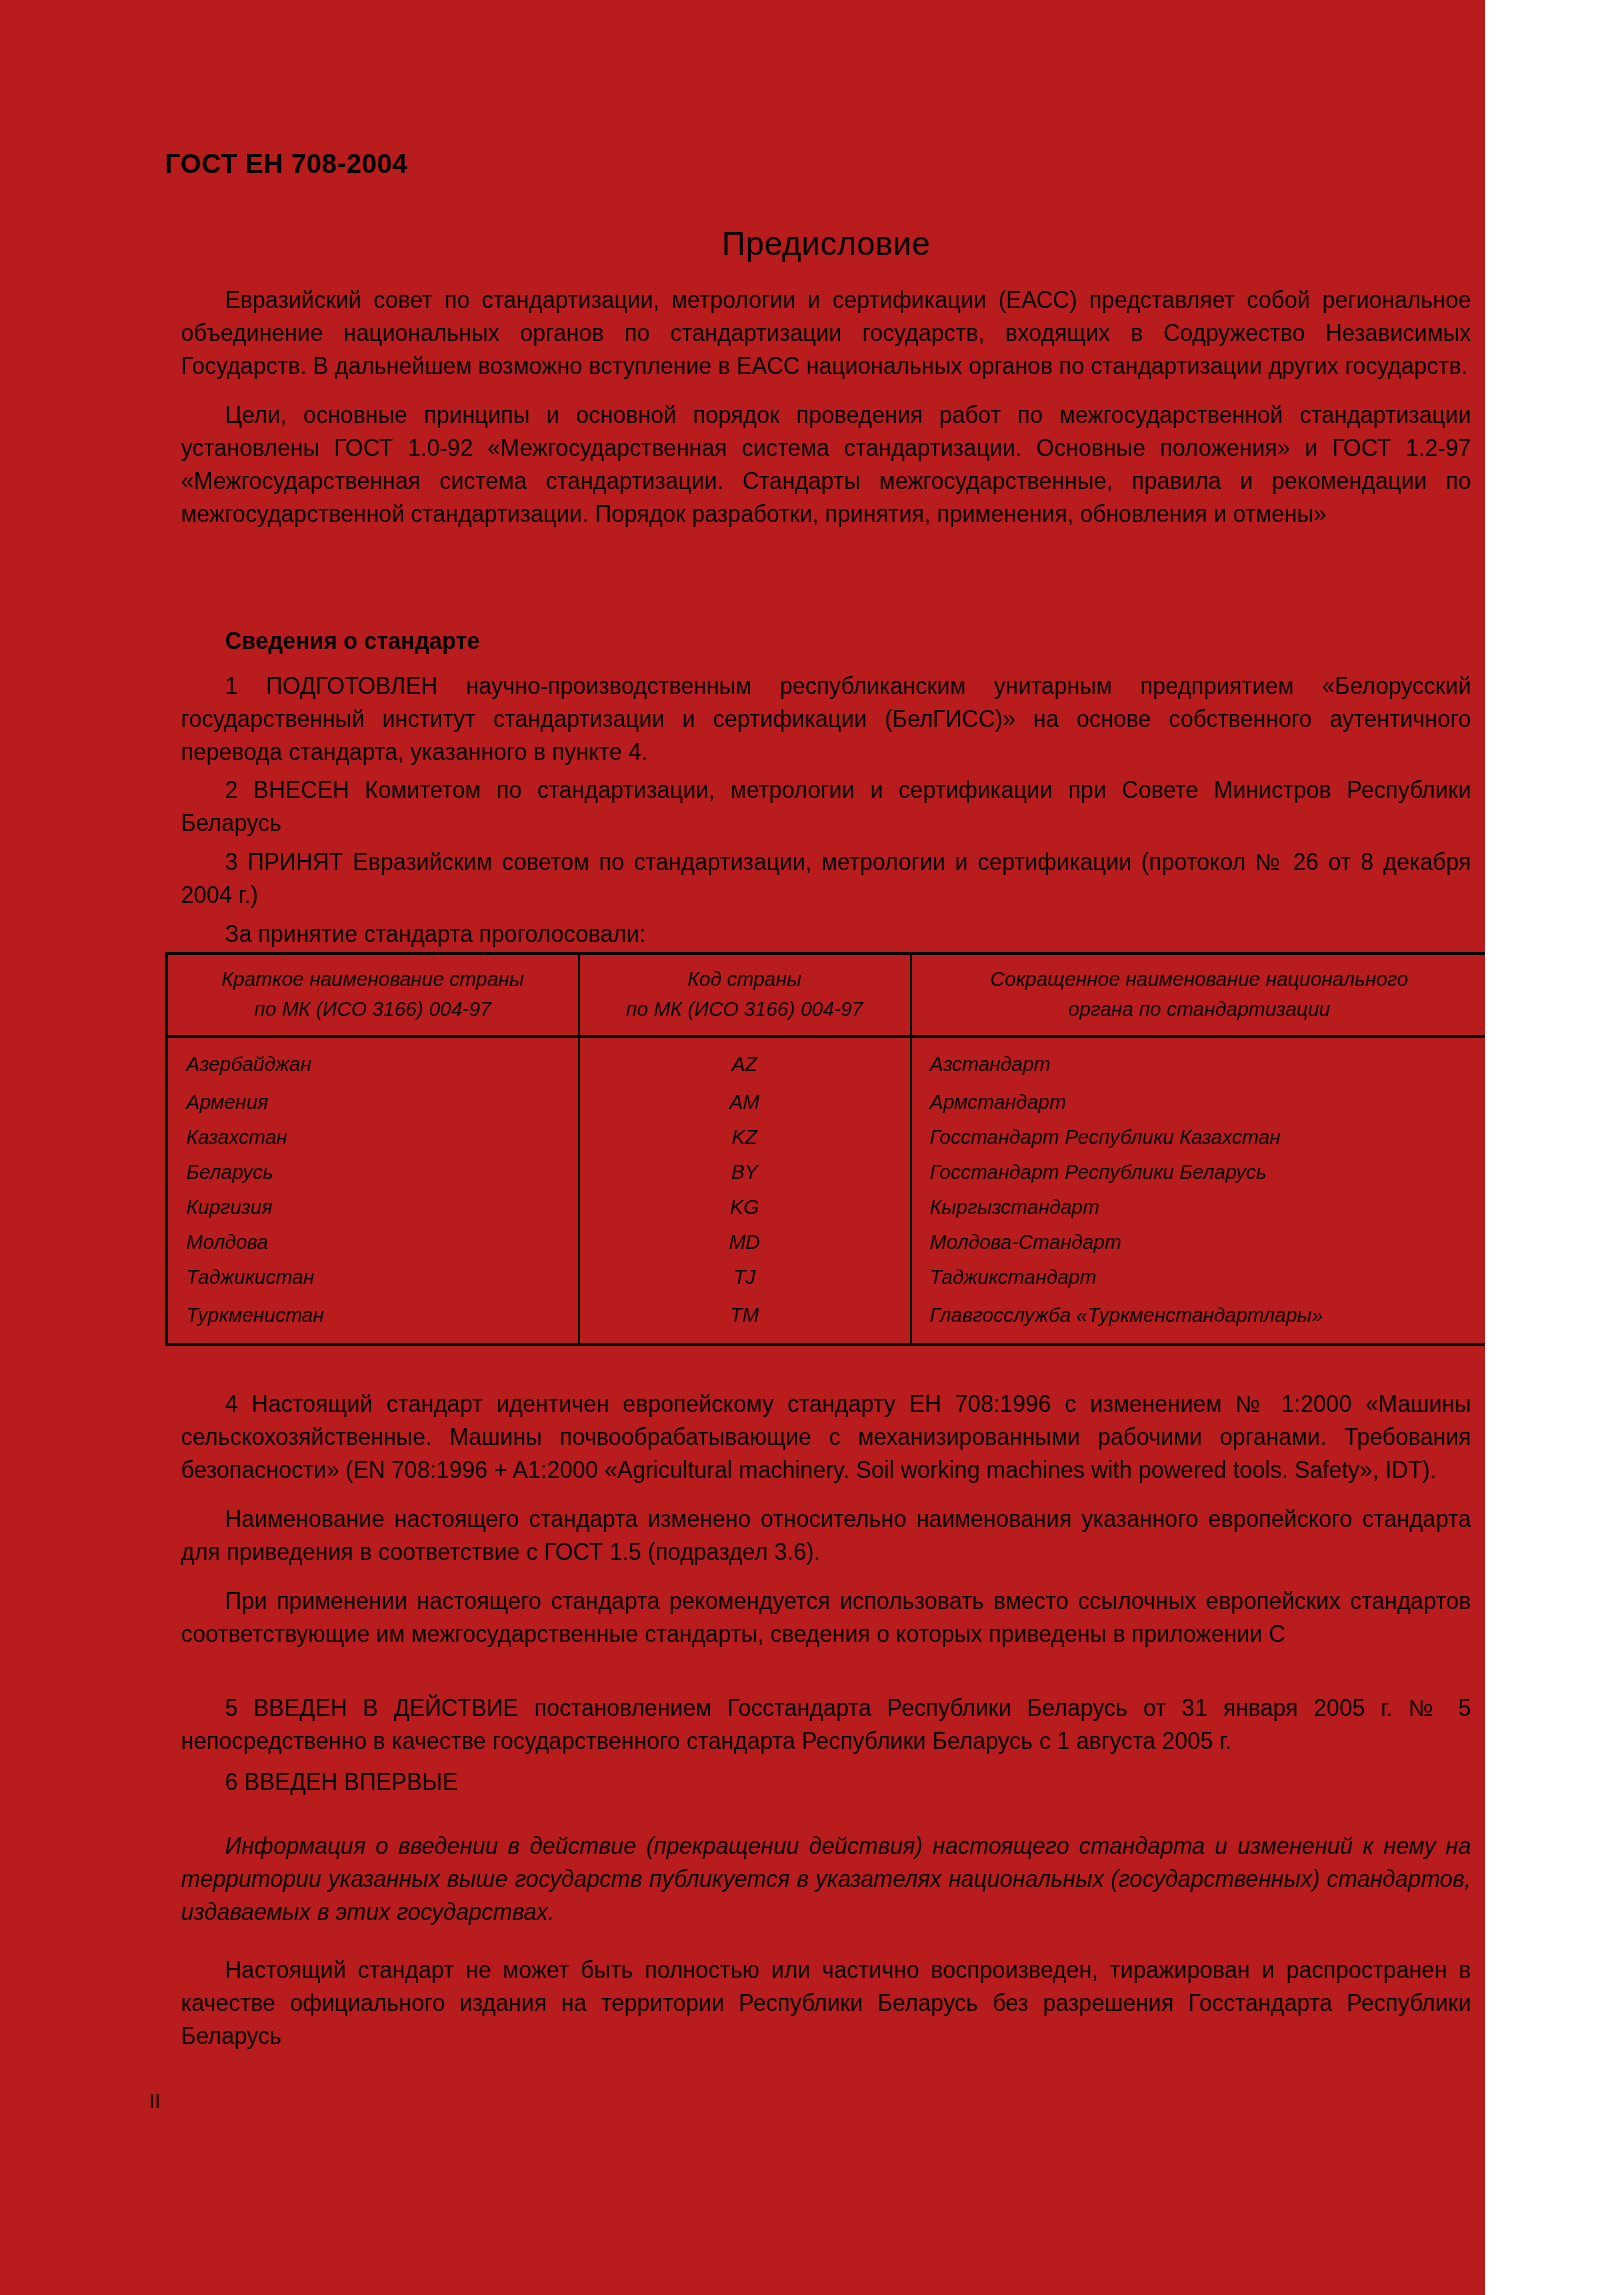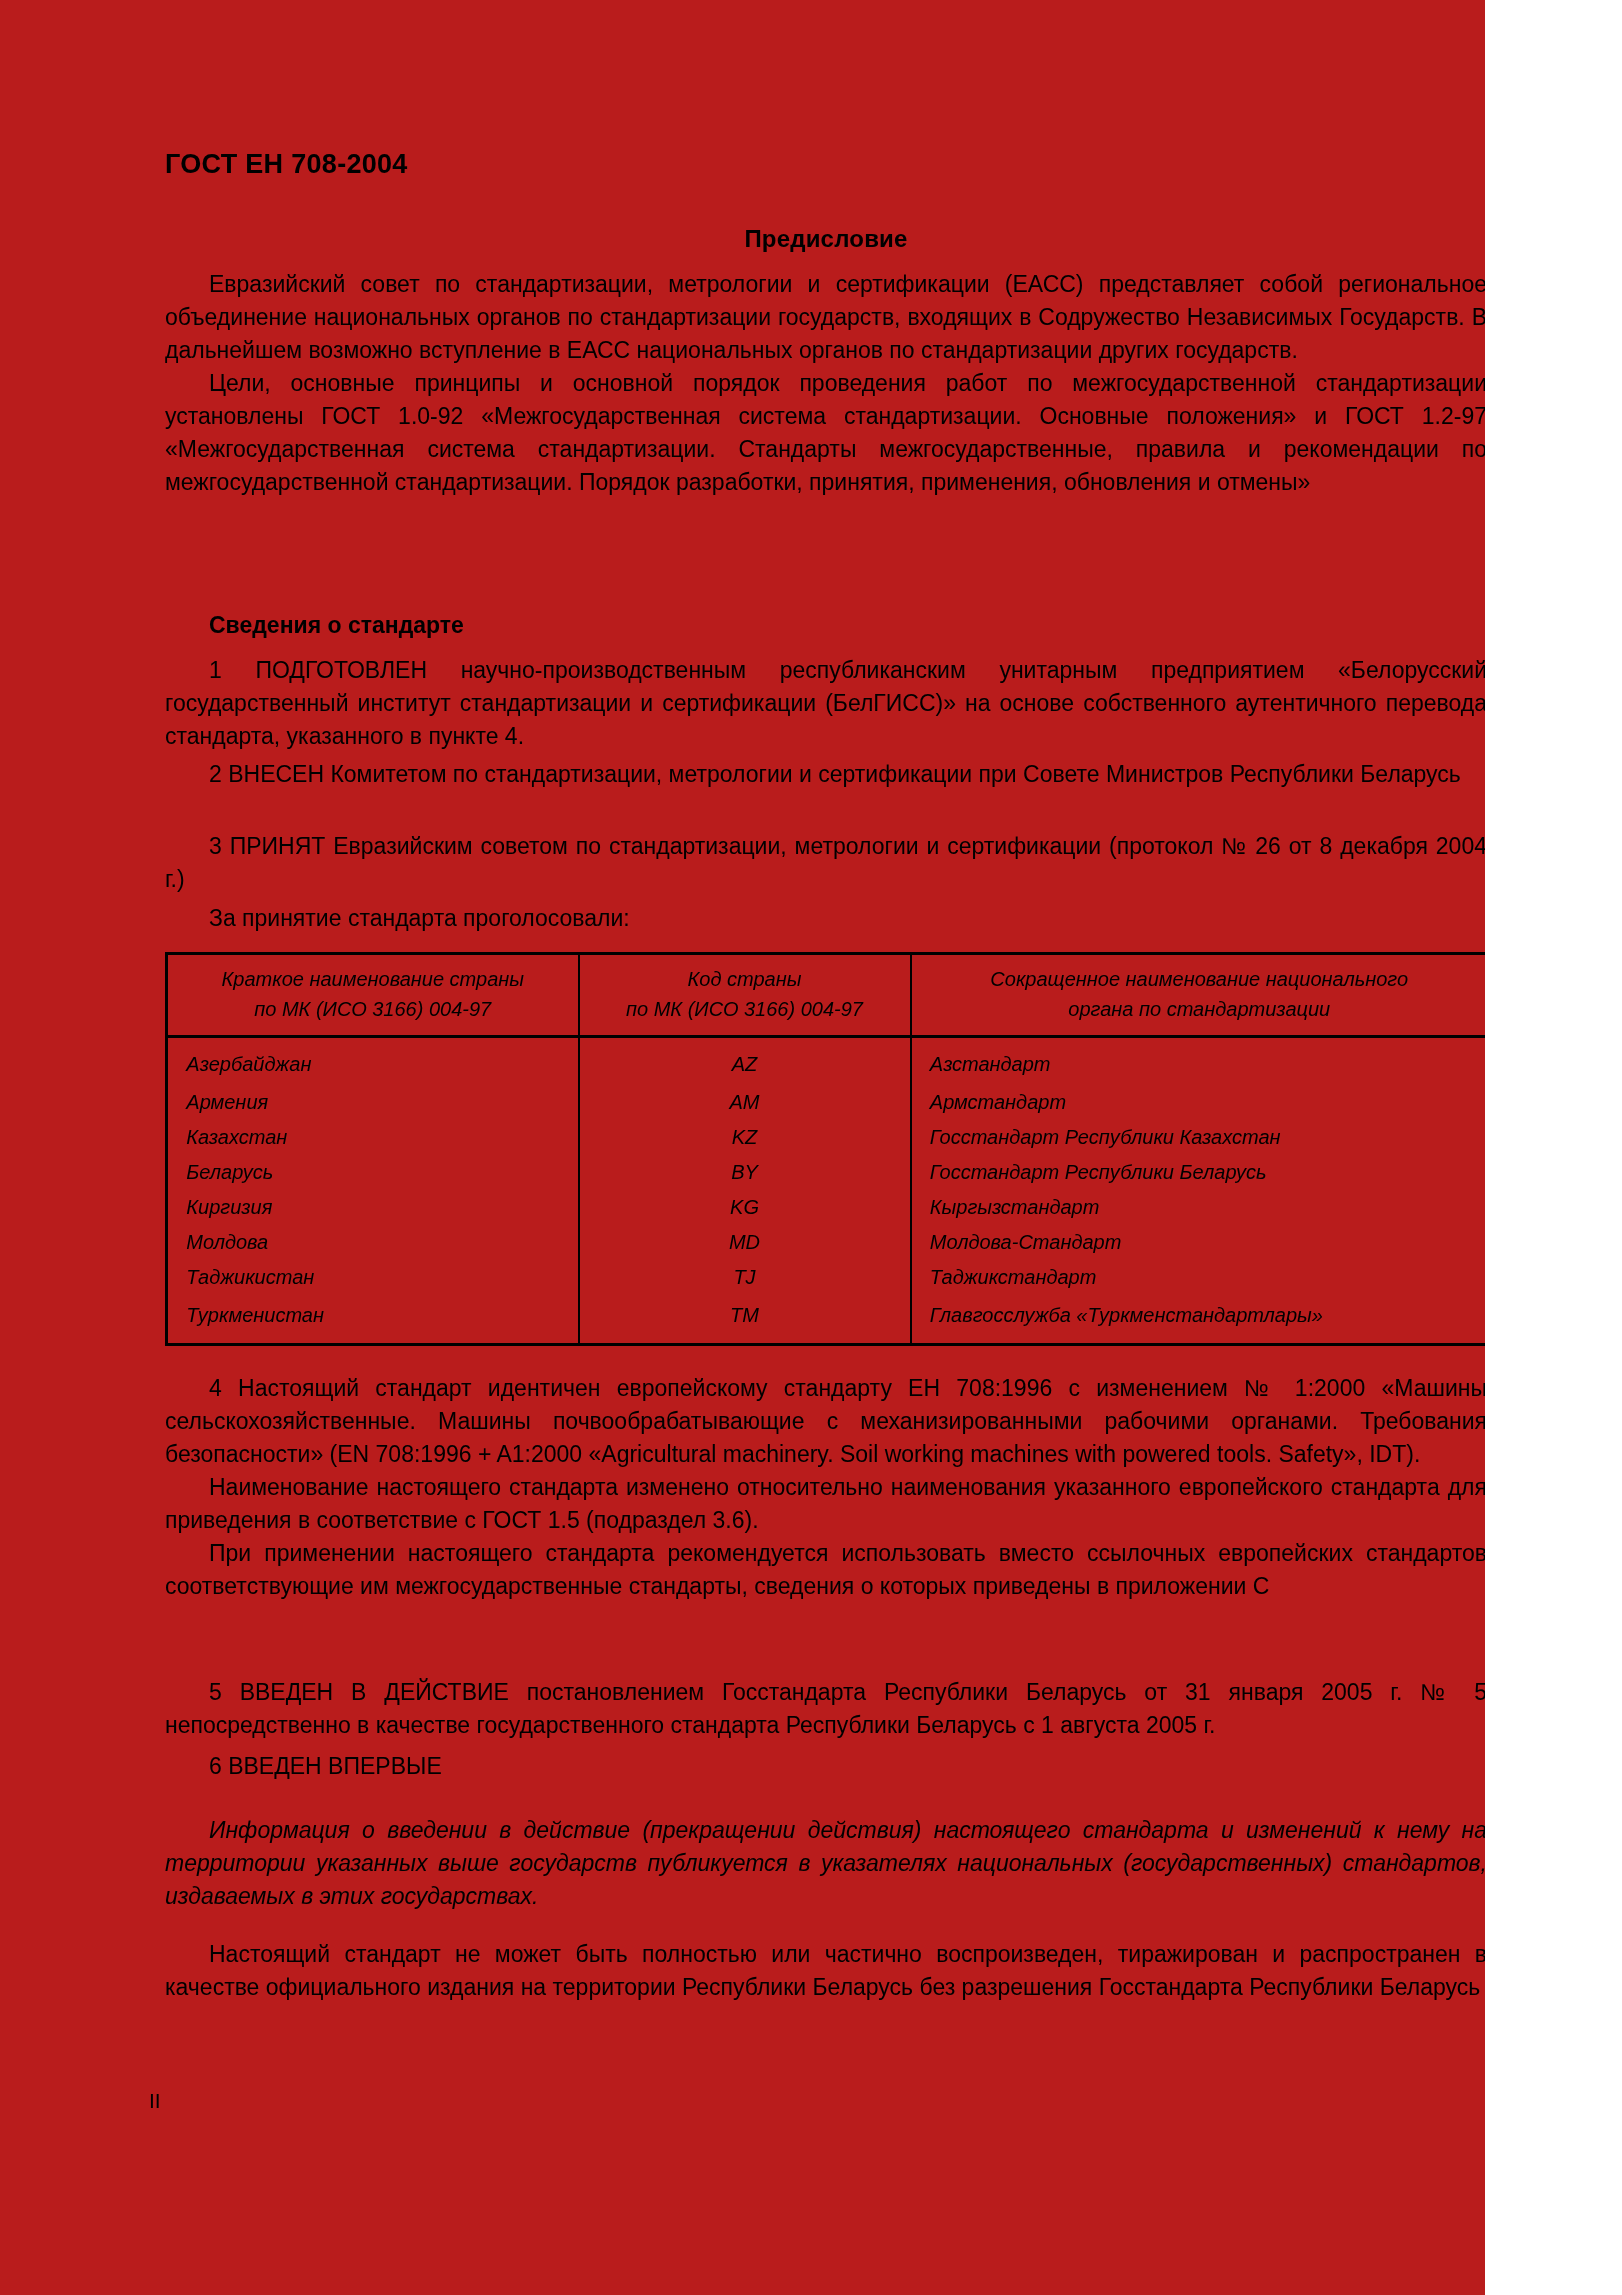--- a/index.html
+++ b/index.html
@@ -32,37 +32,37 @@
     white-space: nowrap;
   }
 
   
   .section-title {
     position: absolute;
     left: 165px;
     top: 225px;
     width: 1322px;
     text-align: center;
-    font-size: 24px;
-    font-weight: bold;
+    font-size: 33px;
+    font-weight: normal;
     letter-spacing: 0.2px;
   }
 
   
   .body-block {
     position: absolute;
     left: 165px;
     width: 1322px;
     font-size: 23px;
     line-height: 33px;
     text-align: justify;
     text-justify: inter-word;
   }
   .body-block p {
-    margin: 0;
+    margin: 16px;
     text-indent: 44px;
   }
   .body-block p.italic {
     font-style: italic;
   }
   .subhead {
     font-weight: bold;
   }
 
   

